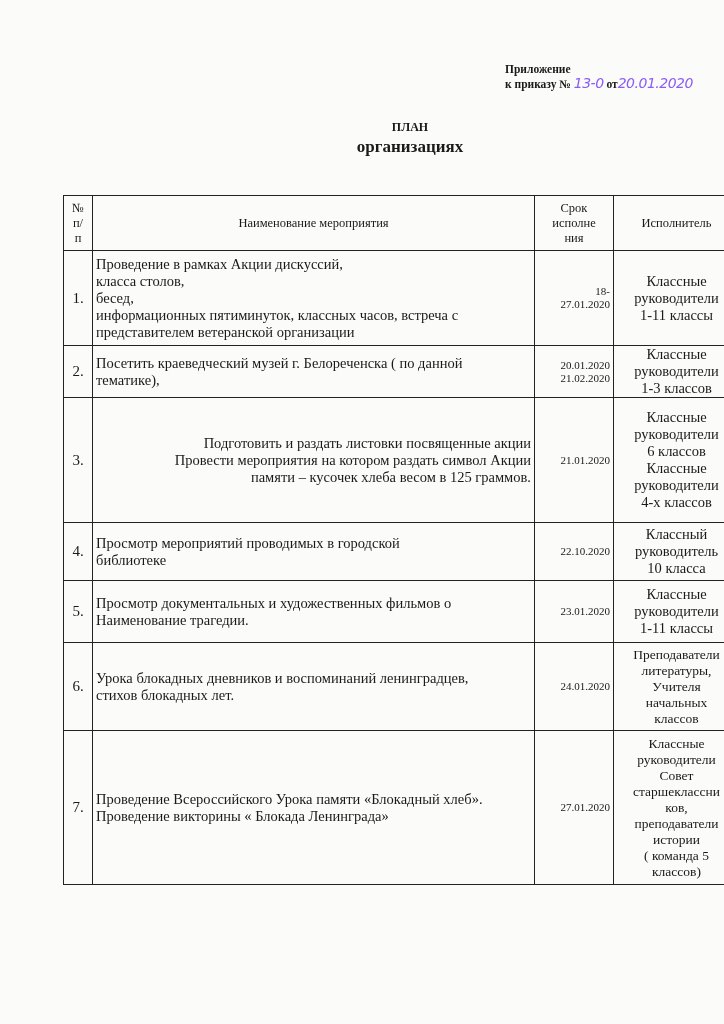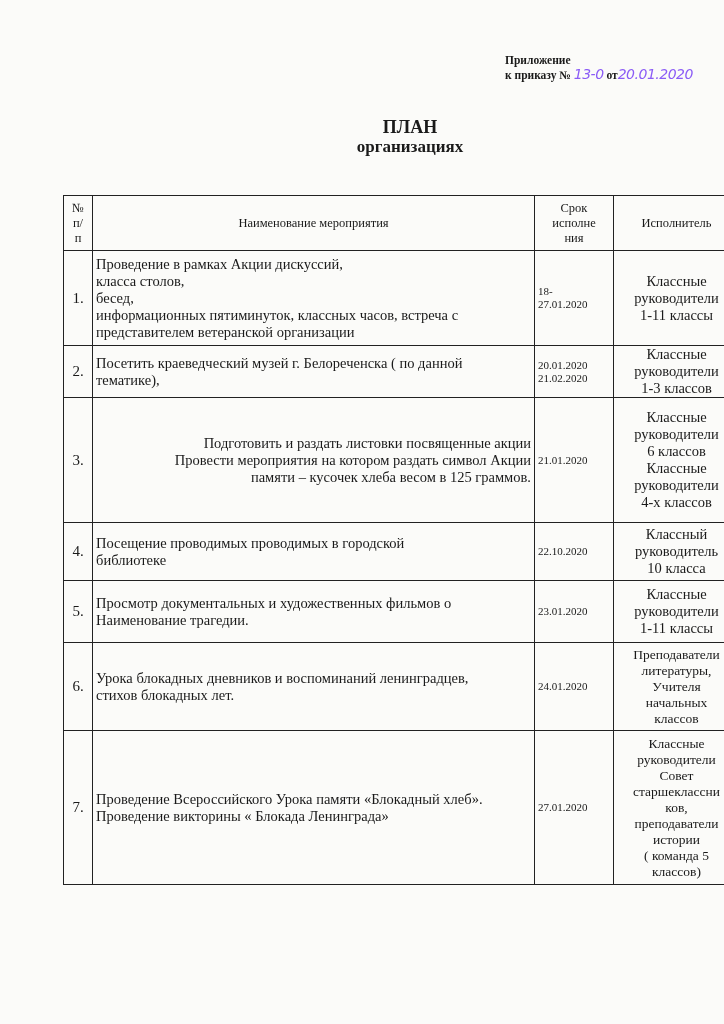--- a/index.html
+++ b/index.html
@@ -4,49 +4,49 @@
   <style>
     html, body { margin: 0; padding: 0; }
     body {
       width: 724px; height: 1024px; overflow: hidden;
       background: #fbfbf9;
       font-family: "Liberation Serif", serif;
       color: #1a1a1a;
       position: relative;
     }
     .appendix {
-      position: absolute; left: 505px; top: 53px;
+      position: absolute; left: 505px; top: 62px;
       font-size: 11.5px; font-weight: bold; line-height: 14px;
     }
     .appendix .hw {
       color: #8b5cf6; font-style: italic; font-weight: normal;
       font-family: "DejaVu Sans", sans-serif; font-size: 14px;
       letter-spacing: -0.5px;
     }
     .title {
       position: absolute; left: 130px; width: 560px; top: 117px;
       text-align: center; font-weight: bold; font-size: 17px; line-height: 20px;
     }
-    .title .main { font-size: 18px; }
+    .title .main { font-size: 12px; }
     table.plan {
       position: absolute; left: 63px; top: 195px;
       border-collapse: collapse; table-layout: fixed;
       width: 676px;
     }
     table.plan td, table.plan th {
       border: 1.2px solid #222;
       padding: 0 3px;
       vertical-align: middle;
       font-weight: normal;
     }
     th { font-size: 12.5px; text-align: center; line-height: 15px; }
     td.num { text-align: center; font-size: 15px; }
     td.name { font-size: 14.5px; line-height: 17px; text-align: left; padding-left: 4px; }
     td.name.center { text-align: right; }
-    td.date { font-size: 11px; text-align: left; line-height: 13px; }
+    td.date { font-size: 11px; text-align: right; line-height: 13px; }
     td.exec { font-size: 14.5px; text-align: center; line-height: 17px; }
     td.exec.small { font-size: 13.5px; line-height: 16px; }
     .line { display: block; }
   </style>
 </head>
 <body>
 
 <div class="appendix">
   <span class="line">Приложение</span>
   <span class="line">
@@ -135,21 +135,21 @@
           <span class="line">руководители</span>
           <span class="line">6 классов</span>
           <span class="line">Классные</span>
           <span class="line">руководители</span>
           <span class="line">4-х классов</span>
         </td>
       </tr>
       <tr style="height: 58px;">
         <td class="num">4.</td>
         <td class="name">
-          <span class="line">Посещение проводимых проводимых в городской</span>
+          <span class="line">Просмотр мероприятий проводимых в городской</span>
           <span class="line">библиотеке</span>
         </td>
         <td class="date">
           <span class="line">22.10.2020</span>
         </td>
         <td class="exec">
           <span class="line">Классный</span>
           <span class="line">руководитель</span>
           <span class="line">10 класса</span>
         </td>

